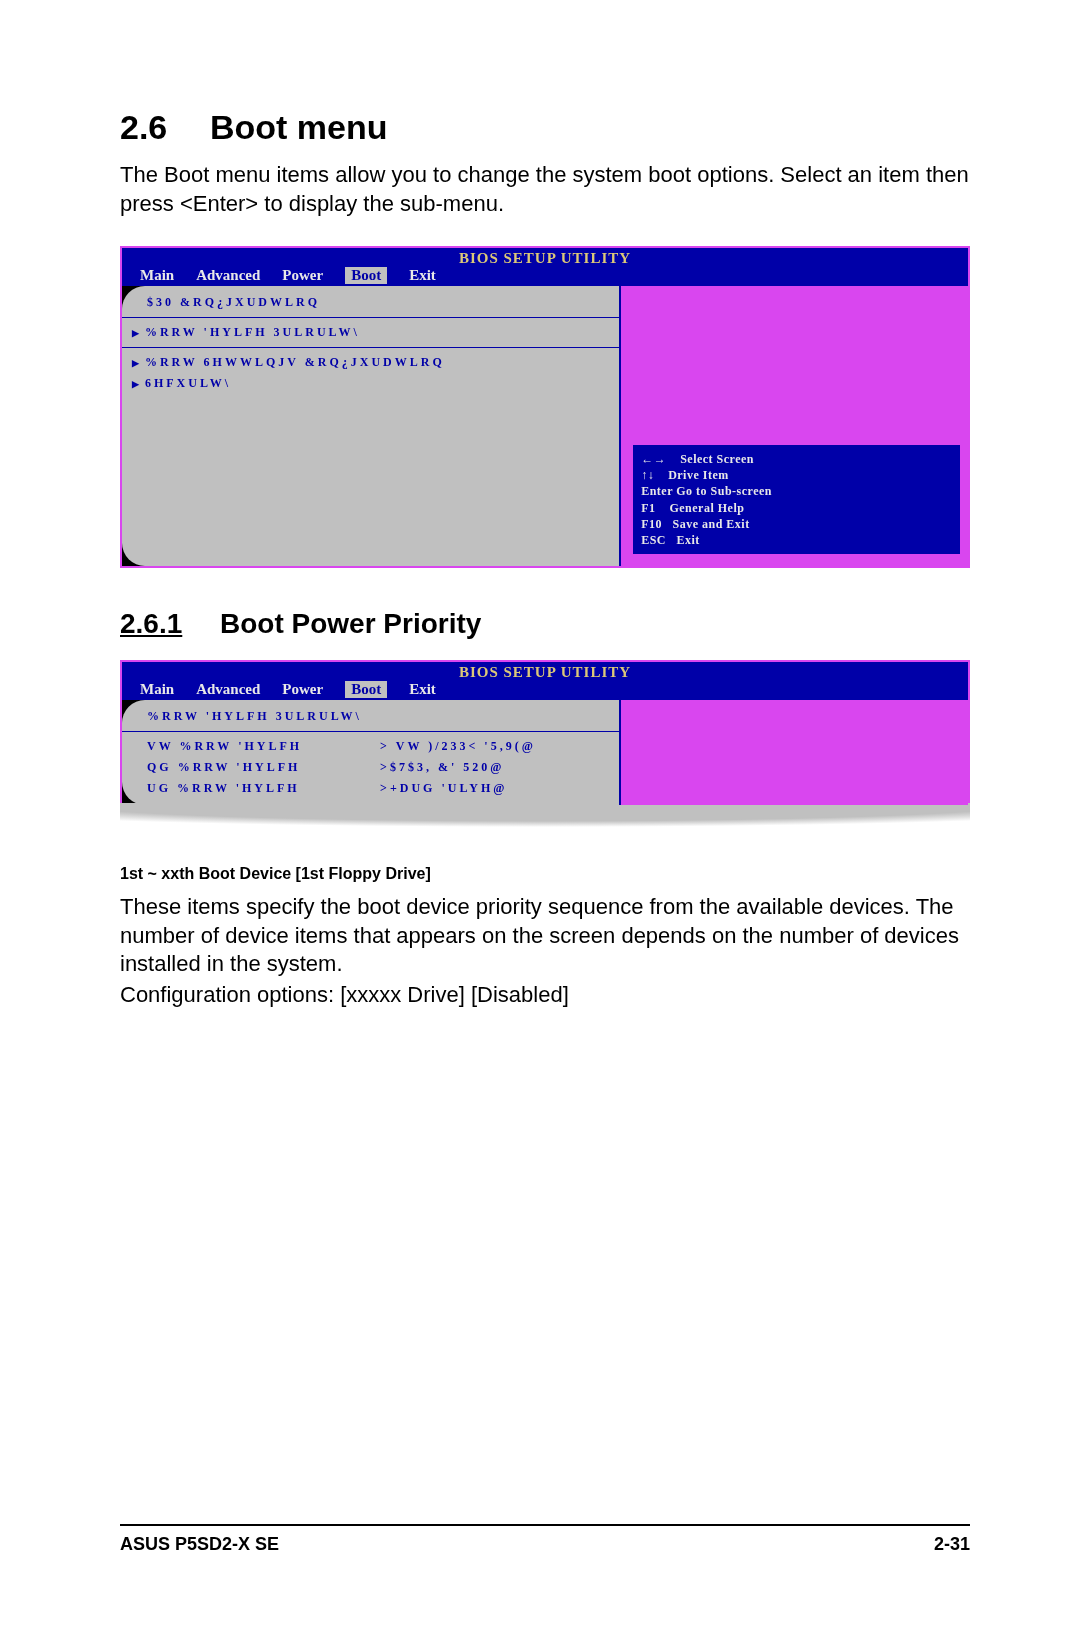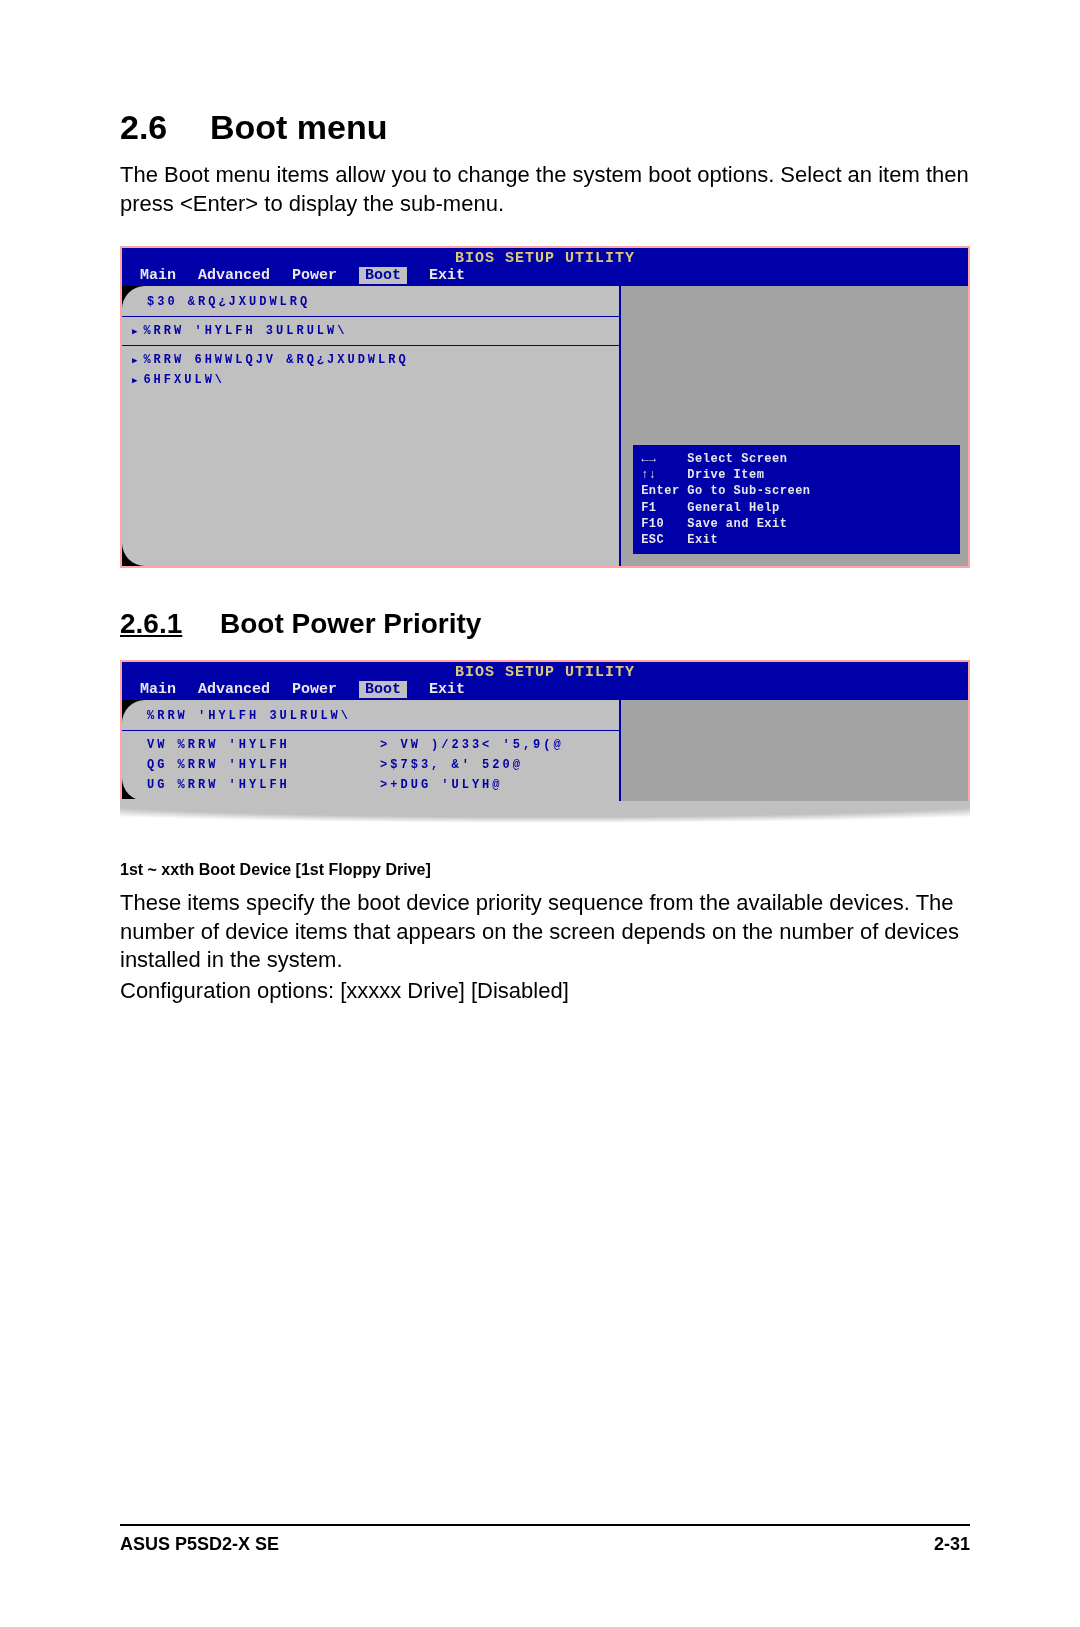--- a/index.html
+++ b/index.html
@@ -19,24 +19,24 @@
     font-weight: bold;
     margin-bottom: 14px;
   }
   .h1 .num { display: inline-block; width: 90px; }
   .body-text {
     font-size: 22px;
     line-height: 1.3;
     margin-bottom: 28px;
   }
   .bios-box {
-    border: 2px solid #fca5a5;
+    border: 2px solid #d946ef;
     background: #000;
     margin-bottom: 40px;
-    font-family: Liberation Mono, monospace;
+    font-family: Liberation Serif, serif;
   }
   .bios-title-bar {
     background: #0000a8;
     color: #dcc878;
     padding: 2px 0 0 0;
   }
   .bios-title {
     text-align: center;
     font-size: 15px;
     font-weight: bold;
@@ -66,21 +66,21 @@
     padding: 6px 10px 6px 10px;
     color: #0000a8;
     font-size: 12px;
     letter-spacing: 3px;
     font-weight: bold;
     min-height: 280px;
   }
   .bios-left.short { min-height: 95px; }
   .bios-right {
     flex: 1;
-    background: #a3a3a3;
+    background: #d946ef;
     position: relative;
   }
   .bios-line {
     padding: 3px 0;
     white-space: pre;
   }
   .bios-sep {
     border-top: 1px solid #0000a8;
     margin: 4px -10px;
   }

